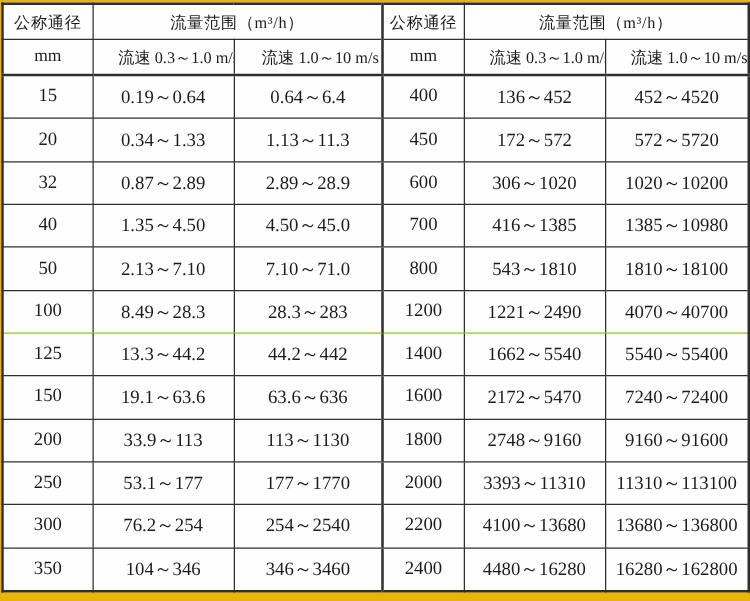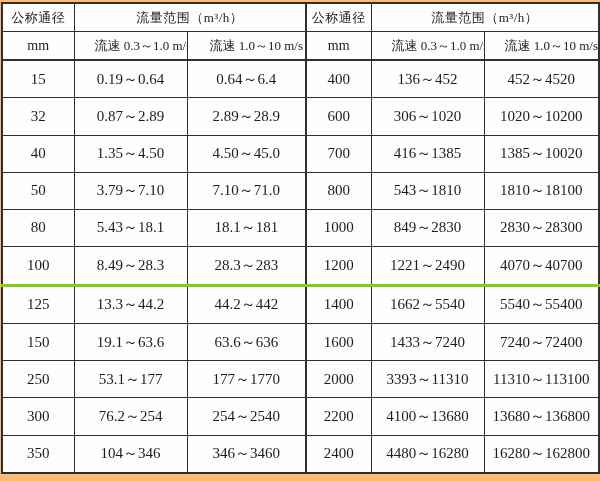--- a/index.html
+++ b/index.html
@@ -4,21 +4,21 @@
 <style>
   html, body {
     margin: 0;
     padding: 0;
     background: #ffffff;
   }
   .page {
     position: relative;
     width: 600px;
     height: 481px;
-    background: #fdba74;
+    background: #eab308;
     box-sizing: border-box;
     padding: 2px 0 0 1px;
     font-family: "Liberation Serif", "DejaVu Serif", serif;
     color: #1c1c1c;
   }
   table.flow-table {
     border-collapse: collapse;
     table-layout: fixed;
     width: 597px;
     height: 472px;
@@ -58,21 +58,21 @@
   
   .flow-table thead tr.subheader-row th {
     border-bottom: 2px solid #2f2f2f;
   }
   
   .flow-table .divider {
     border-left: 2px solid #2f2f2f;
   }
   
   .flow-table tbody tr.group-end td {
-    border-bottom: 3px solid #84cc16;
+    border-bottom: 1px solid #84cc16;
   }
 </style>
 </head>
 <body>
 
 <div class="page">
   <table class="flow-table">
     <colgroup>
       <col style="width:72px">
       <col style="width:113px">
@@ -100,50 +100,50 @@
     <tbody id="table-body">
         <tr>
           <td>15</td>
           <td>0.19～0.64</td>
           <td>0.64～6.4</td>
           <td class="divider">400</td>
           <td>136～452</td>
           <td>452～4520</td>
         </tr>
         <tr>
+          <td>20</td>
+          <td>0.34～1.33</td>
+          <td>1.13～11.3</td>
+          <td class="divider">450</td>
+          <td>172～572</td>
+          <td>572～5720</td>
+        </tr>
+        <tr>
           <td>32</td>
           <td>0.87～2.89</td>
           <td>2.89～28.9</td>
           <td class="divider">600</td>
           <td>306～1020</td>
           <td>1020～10200</td>
         </tr>
         <tr>
           <td>40</td>
           <td>1.35～4.50</td>
           <td>4.50～45.0</td>
           <td class="divider">700</td>
           <td>416～1385</td>
-          <td>1385～10020</td>
+          <td>1385～10980</td>
         </tr>
         <tr>
           <td>50</td>
-          <td>3.79～7.10</td>
+          <td>2.13～7.10</td>
           <td>7.10～71.0</td>
           <td class="divider">800</td>
           <td>543～1810</td>
           <td>1810～18100</td>
-        </tr>
-        <tr>
-          <td>80</td>
-          <td>5.43～18.1</td>
-          <td>18.1～181</td>
-          <td class="divider">1000</td>
-          <td>849～2830</td>
-          <td>2830～28300</td>
         </tr>
         <tr class="group-end">
           <td>100</td>
           <td>8.49～28.3</td>
           <td>28.3～283</td>
           <td class="divider">1200</td>
           <td>1221～2490</td>
           <td>4070～40700</td>
         </tr>
         <tr>
@@ -152,22 +152,30 @@
           <td>44.2～442</td>
           <td class="divider">1400</td>
           <td>1662～5540</td>
           <td>5540～55400</td>
         </tr>
         <tr>
           <td>150</td>
           <td>19.1～63.6</td>
           <td>63.6～636</td>
           <td class="divider">1600</td>
-          <td>1433～7240</td>
+          <td>2172～5470</td>
           <td>7240～72400</td>
+        </tr>
+        <tr>
+          <td>200</td>
+          <td>33.9～113</td>
+          <td>113～1130</td>
+          <td class="divider">1800</td>
+          <td>2748～9160</td>
+          <td>9160～91600</td>
         </tr>
         <tr>
           <td>250</td>
           <td>53.1～177</td>
           <td>177～1770</td>
           <td class="divider">2000</td>
           <td>3393～11310</td>
           <td>11310～113100</td>
         </tr>
         <tr>

